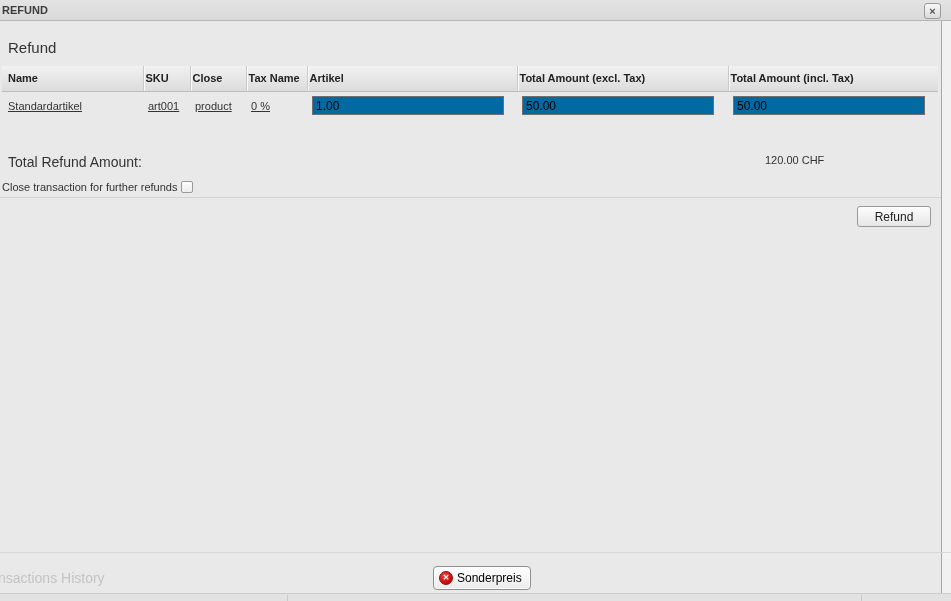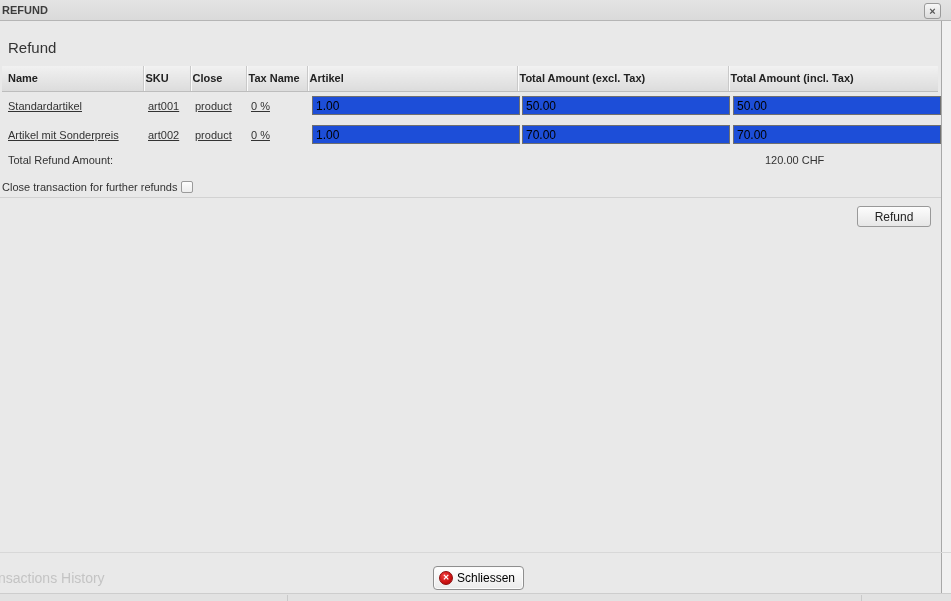--- a/index.html
+++ b/index.html
@@ -61,29 +61,29 @@
     text-align:left; padding-left:2px; white-space:nowrap; overflow:hidden;
   }
   .refund-table th:first-child { padding-left:6px; box-shadow:none; }
   .refund-table th:last-child { border-right:none;margin-left:24px; }
   .refund-table td {
     height:29px; font-size:11px; color:#333;
     padding-left:5px; white-space:nowrap; vertical-align:middle;text-decoration:underline;
   }
   .refund-table td:first-child { padding-left:6px; }
   .cell-input {
-    width:208px; height:19px;
-    border:1px solid #6f6f6f; background:#1d4ed8;
+    width:192px; height:19px;
+    border:1px solid #6f6f6f; background:#0369a1;
     font-family:"Liberation Sans", sans-serif;
     font-size:12px; color:#000; padding:1px 3px;
   }
 
   
   .total-row { position:absolute; top:154px; left:0; width:941px; height:16px; }
-  .total-label { position:absolute; left:8px; top:0; font-size:11px; color:#333; }
+  .total-label { position:absolute; left:8px; top:0; font-size:14px; color:#333; }
   .total-value { position:absolute; left:733px; top:0; font-size:11px; color:#333;margin-left:32px; }
 
   .closetx-row { position:absolute; top:181px; left:2px; height:14px; font-size:11px; color:#333; }
   .closetx-row label { display:inline-flex; align-items:center; gap:4px; cursor:pointer;justify-content:flex-end; }
   .closetx-check {
     appearance:none; -webkit-appearance:none;
     width:12px; height:12px; margin:0;
     border:1px solid #9a9a9a; border-radius:2px;
     background:linear-gradient(#fdfdfd,#ededed);
     cursor:pointer;
@@ -172,29 +172,20 @@
   <tbody>
     <tr>
       <td>Standardartikel</td>
       <td>art001</td>
       <td>product</td>
       <td>0 %</td>
       <td><input class="cell-input" type="text" value="1.00" style=""></td>
       <td><input class="cell-input" type="text" value="50.00" style=""></td>
       <td><input class="cell-input" type="text" value="50.00" style=""></td>
     </tr>
-    <tr>
-      <td>Artikel mit Sonderpreis</td>
-      <td>art002</td>
-      <td>product</td>
-      <td>0 %</td>
-      <td><input class="cell-input" type="text" value="1.00" style=""></td>
-      <td><input class="cell-input" type="text" value="70.00" style=""></td>
-      <td><input class="cell-input" type="text" value="70.00" style=""></td>
-    </tr>
   </tbody>
 </table>
 
 <div class="total-row">
   <span class="total-label">Total Refund Amount:</span>
   <span class="total-value">120.00 CHF</span>
 </div>
 
 <div class="closetx-row">
   <label>
@@ -205,19 +196,19 @@
 
 <div class="hr-sep under-checkbox"></div>
 
 <button class="refund-btn">Refund</button>
 
 <div class="hr-sep above-footer"></div>
 <span class="bg-heading">nsactions History</span>
 
 <button class="schliessen-btn">
   <span class="red-x-icon">✕</span>
-  <span>Schliessen</span>
+  <span>Sonderpreis</span>
 </button>
 
 <div class="bottom-bar">
   <div class="vsep s1"></div>
   <div class="vsep s2"></div>
 </div>
 
 </body></html>

